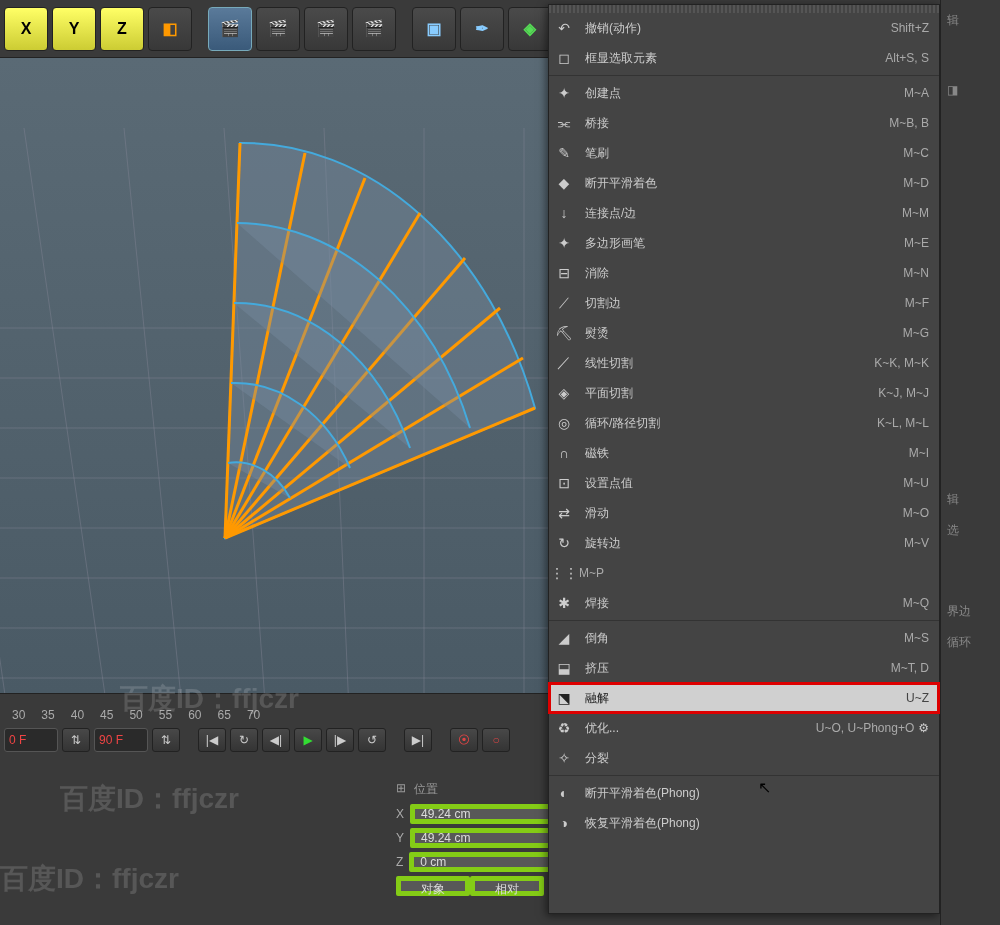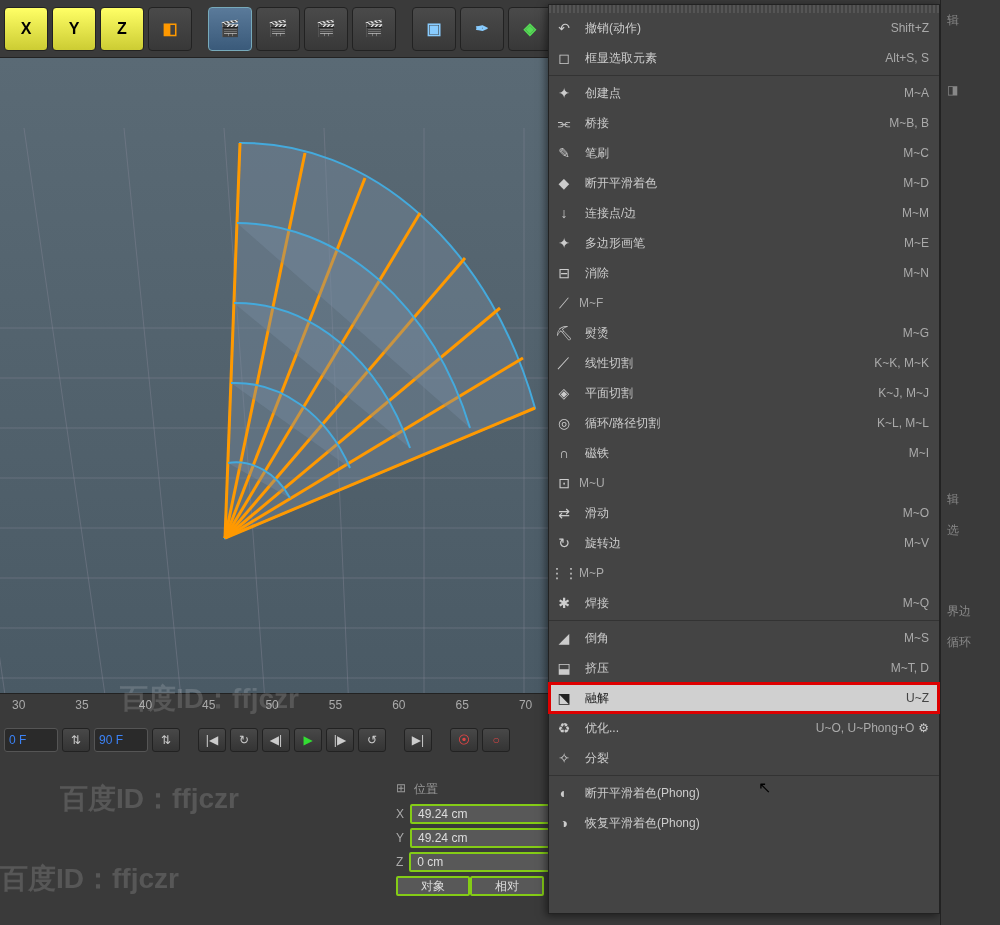--- a/index.html
+++ b/index.html
@@ -10,30 +10,30 @@
 .tb-sep{width:8px}
 .xyz{color:#000}
 .x{background:linear-gradient(#ff6,#cc3)}.y{background:linear-gradient(#ff6,#cc3)}.z{background:linear-gradient(#ff6,#cc3)}
 .viewport{position:absolute;top:58px;left:0;width:548px;height:635px;background:linear-gradient(#5a6a75,#4a5a65);overflow:hidden}
 .grid-floor{position:absolute;inset:0}
 .grid-floor line{stroke:#889;stroke-width:1;opacity:0.4}
 .fan{position:absolute;left:195px;top:75px}
 .fan path{fill:rgba(120,140,160,0.4);stroke:#4ad;stroke-width:2}
 .fan line,.fan circle{stroke:#f90;stroke-width:3;fill:none}
 .timeline{position:absolute;top:693px;left:0;width:548px;height:80px;background:#3a3a3a;border-top:1px solid #222;padding:4px}
-.ruler{height:24px;display:flex;align-items:flex-start;gap:50px;padding-left:8px;color:#aaa;font-size:11px}
+.ruler{height:24px;display:flex;align-items:flex-end;gap:16px;padding-left:8px;color:#aaa;font-size:11px}
 .transport{display:flex;align-items:center;gap:4px;margin-top:6px}
 .tr-btn{width:28px;height:24px;background:linear-gradient(#484848,#343434);border:1px solid #222;border-radius:3px;display:inline-flex;align-items:center;justify-content:center;cursor:pointer;color:#ccc}
-.tr-input{width:54px;height:24px;background:#2a2a2a;border:1px solid #555;color:#3b82f6;padding:0 4px;border-radius:3px}
+.tr-input{width:54px;height:24px;background:#2a2a2a;border:1px solid #555;color:#ef4444;padding:0 4px;border-radius:3px}
 .play{color:#3d3}
 .rec{color:#d44}
 .coord-panel{position:absolute;top:775px;left:390px;width:160px;background:#3a3a3a;padding:6px}
 .coord-row{display:flex;align-items:center;gap:6px;margin-bottom:4px}
 .coord-lbl{width:14px;color:#aaa}
-.coord-input{flex:1;height:20px;background:#585858;border:2px solid #84cc16;color:#ddd;padding:0 6px;border-radius:2px}
+.coord-input{flex:1;height:20px;background:#585858;border:5px solid #84cc16;color:#ddd;padding:0 6px;border-radius:2px}
 .coord-header{display:flex;gap:8px;margin-bottom:6px;color:#999;font-size:11px}
 .ctx-menu{position:absolute;top:4px;left:548px;width:392px;height:910px;background:#444;border:1px solid #222;box-shadow:-2px 2px 8px rgba(0,0,0,0.5)}
 .ctx-grip{height:8px;background:repeating-linear-gradient(90deg,#555,#555 2px,#444 2px,#444 4px)}
 .ctx-item{height:30px;display:flex;align-items:center;padding:0 10px 0 0;cursor:pointer;position:relative}
 .ctx-item.highlight{background:#d0d0d0;color:#222;outline:3px solid #d00;outline-offset:-2px}
 .ctx-icon{width:30px;height:30px;display:inline-flex;align-items:center;justify-content:center;font-size:14px}
 .ctx-label{flex:1;padding-left:6px}
 .ctx-key{color:#aaa;font-size:12px}
 .ctx-item.highlight .ctx-key{color:#444}
 .ctx-sep{height:1px;background:#333;margin:2px 0}
@@ -203,20 +203,21 @@
         <span class="ctx-label">多边形画笔</span>
         <span class="ctx-key">M~E</span>
       </div>
       <div class="ctx-item">
         <span class="ctx-icon">⊟</span>
         <span class="ctx-label">消除</span>
         <span class="ctx-key">M~N</span>
       </div>
       <div class="ctx-item">
         <span class="ctx-icon">⟋</span>
+        <span class="ctx-label">切割边</span>
         <span class="ctx-key">M~F</span>
       </div>
       <div class="ctx-item">
         <span class="ctx-icon">⛏</span>
         <span class="ctx-label">熨烫</span>
         <span class="ctx-key">M~G</span>
       </div>
       <div class="ctx-item">
         <span class="ctx-icon">／</span>
         <span class="ctx-label">线性切割</span>
@@ -232,20 +233,21 @@
         <span class="ctx-label">循环/路径切割</span>
         <span class="ctx-key">K~L, M~L</span>
       </div>
       <div class="ctx-item">
         <span class="ctx-icon">∩</span>
         <span class="ctx-label">磁铁</span>
         <span class="ctx-key">M~I</span>
       </div>
       <div class="ctx-item">
         <span class="ctx-icon">⊡</span>
+        <span class="ctx-label">设置点值</span>
         <span class="ctx-key">M~U</span>
       </div>
       <div class="ctx-item">
         <span class="ctx-icon">⇄</span>
         <span class="ctx-label">滑动</span>
         <span class="ctx-key">M~O</span>
       </div>
       <div class="ctx-item">
         <span class="ctx-icon">↻</span>
         <span class="ctx-label">旋转边</span>

